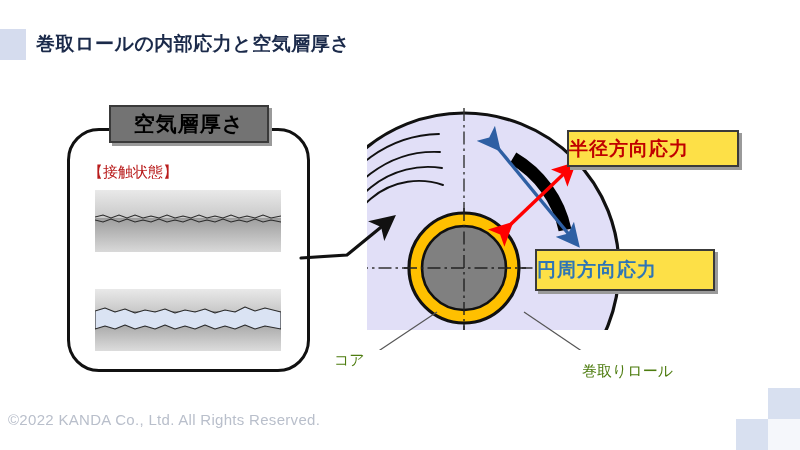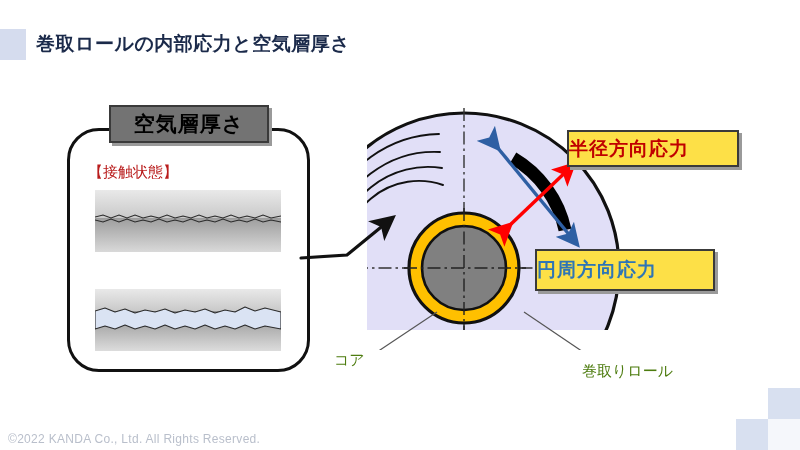--- a/index.html
+++ b/index.html
@@ -18,22 +18,22 @@
     background:#d5dcee;
   }
   #page-title{
     position:absolute;left:36px;top:31px;
     font-size:19px;font-weight:bold;color:#1b2a4a;
     letter-spacing:.5px;white-space:nowrap;
   }
 
   
   #footer{
-    position:absolute;left:8px;top:432px;
-    font-size:12px;color:#b9bfcb;letter-spacing:.3px;white-space:nowrap;
+    position:absolute;left:8px;top:411px;
+    font-size:15px;color:#b9bfcb;letter-spacing:.3px;white-space:nowrap;
   }
   .corner-sq{position:absolute;}
   #sq-a{left:768px;top:388px;width:32px;height:31px;background:#d8e0f0;}
   #sq-b{left:736px;top:419px;width:32px;height:31px;background:#d8e0f0;}
   #sq-c{left:768px;top:419px;width:32px;height:31px;background:#f5f7fb;}
 
   
   #left-panel{
     position:absolute;left:67px;top:128px;width:243px;height:244px;
     border:3px solid #111111;border-radius:32px;background:#ffffff;

